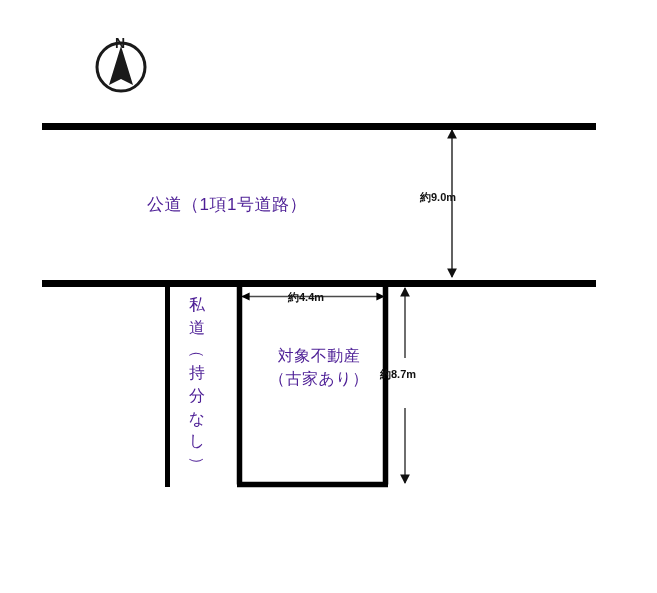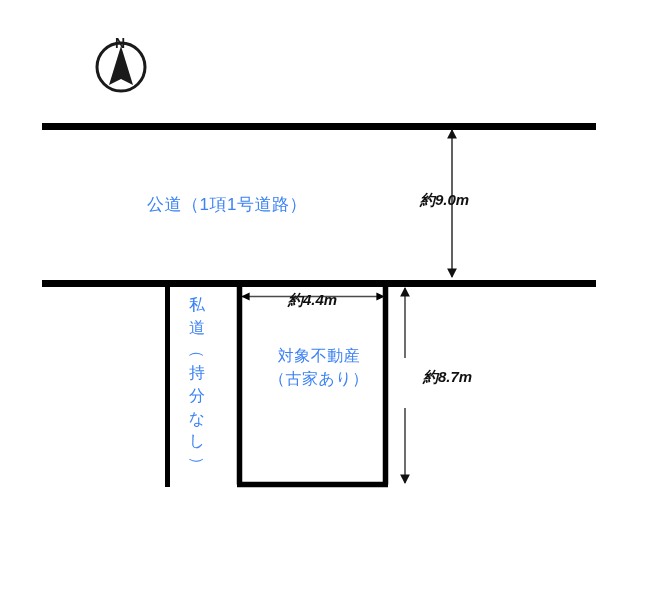--- a/index.html
+++ b/index.html
@@ -23,21 +23,21 @@
     position: absolute;
     left: 0;
     top: 0;
     width: 657px;
     height: 593px;
   }
   .txt {
     position: absolute;
     white-space: nowrap;
     line-height: 1.0;
-    color: #3b82f6;
+    color: #4c1d95;
     font-family: "Liberation Sans", "DejaVu Sans", sans-serif;
   }
   
   #public-road-label {
     left: 147px;
     top: 196px;
     font-size: 17px;
     letter-spacing: 0.5px;
   }
   
@@ -65,33 +65,31 @@
   }
   #private-road-label .vchar {
     display: block;
     text-align: center;
   }
   #private-road-label .vchar.rot {
     transform: rotate(90deg);
   }
   
   .dim-label {
-    font-size: 15px;
+    font-size: 11px;
     font-weight: 700;
     color: #111111;
-    font-style: italic;
   }
   #dim-width-label {
     left: 288px;
     top: 292px;
   }
   #dim-depth-label {
     left: 380px;
     top: 369px;
-    margin-left: 43px;
   }
   #dim-road-label {
     left: 420px;
     top: 192px;
   }
   
   #compass-n-label {
     left: 115px;
     top: 36px;
     font-size: 14px;

